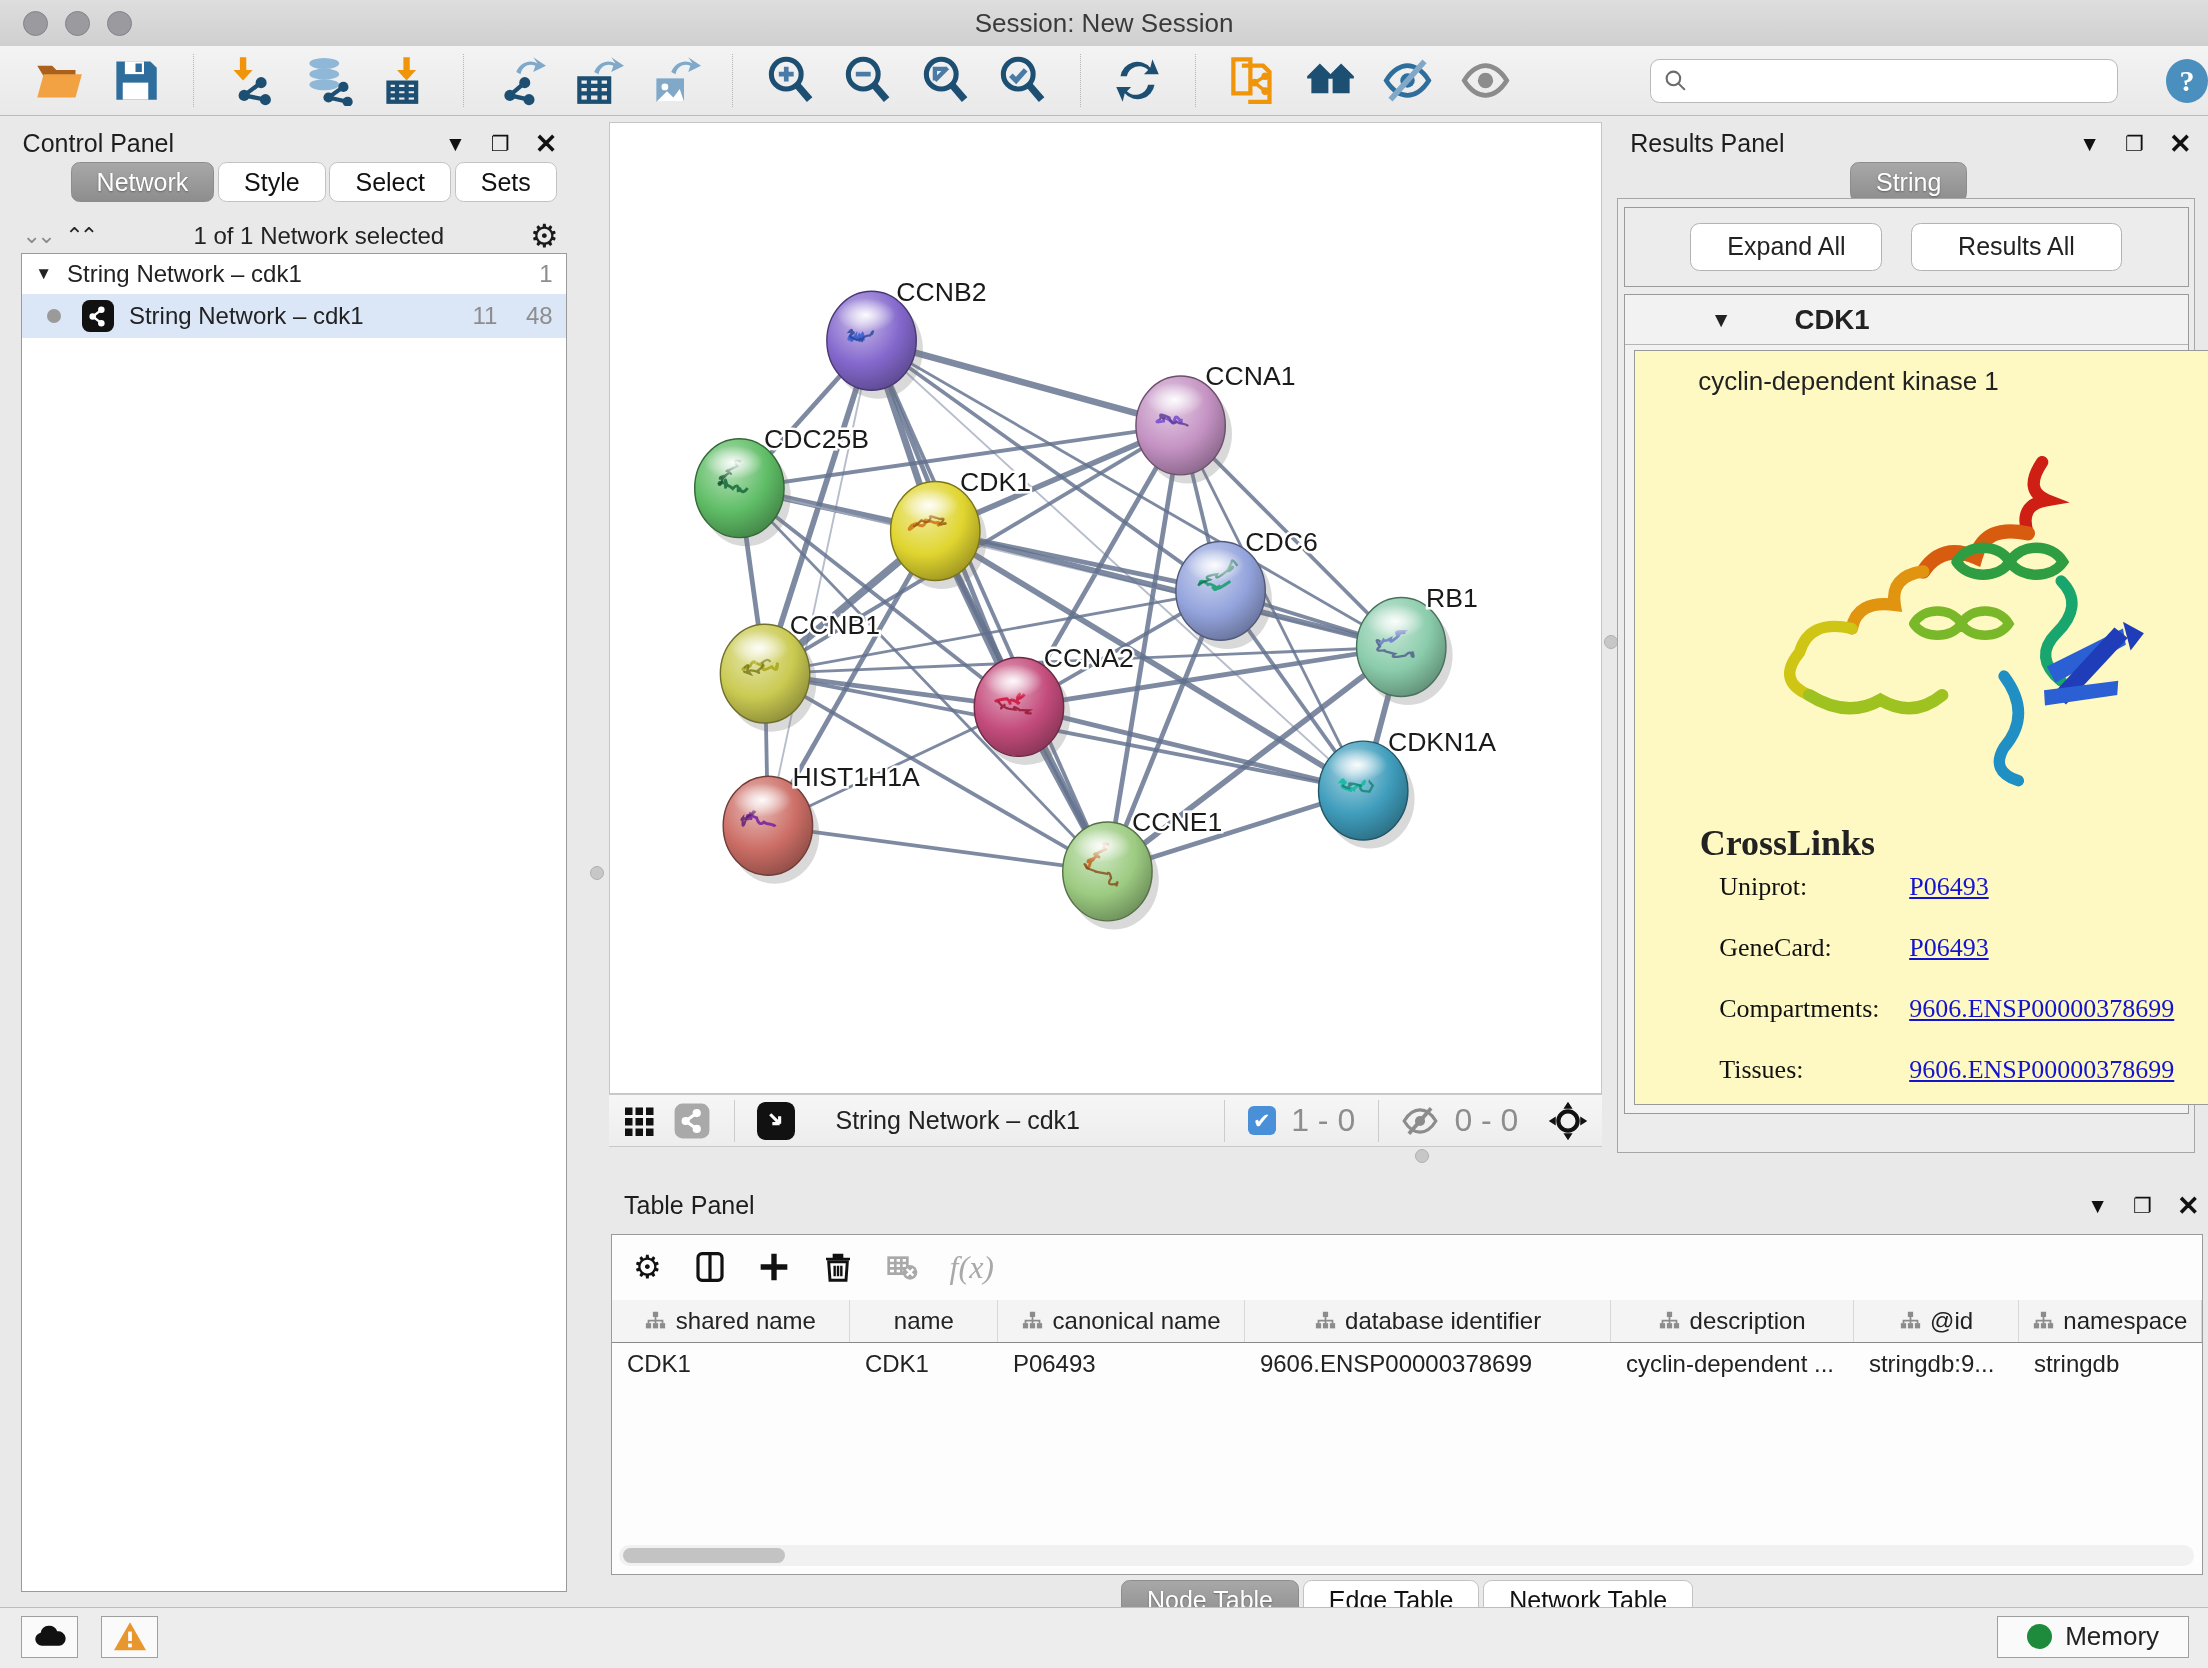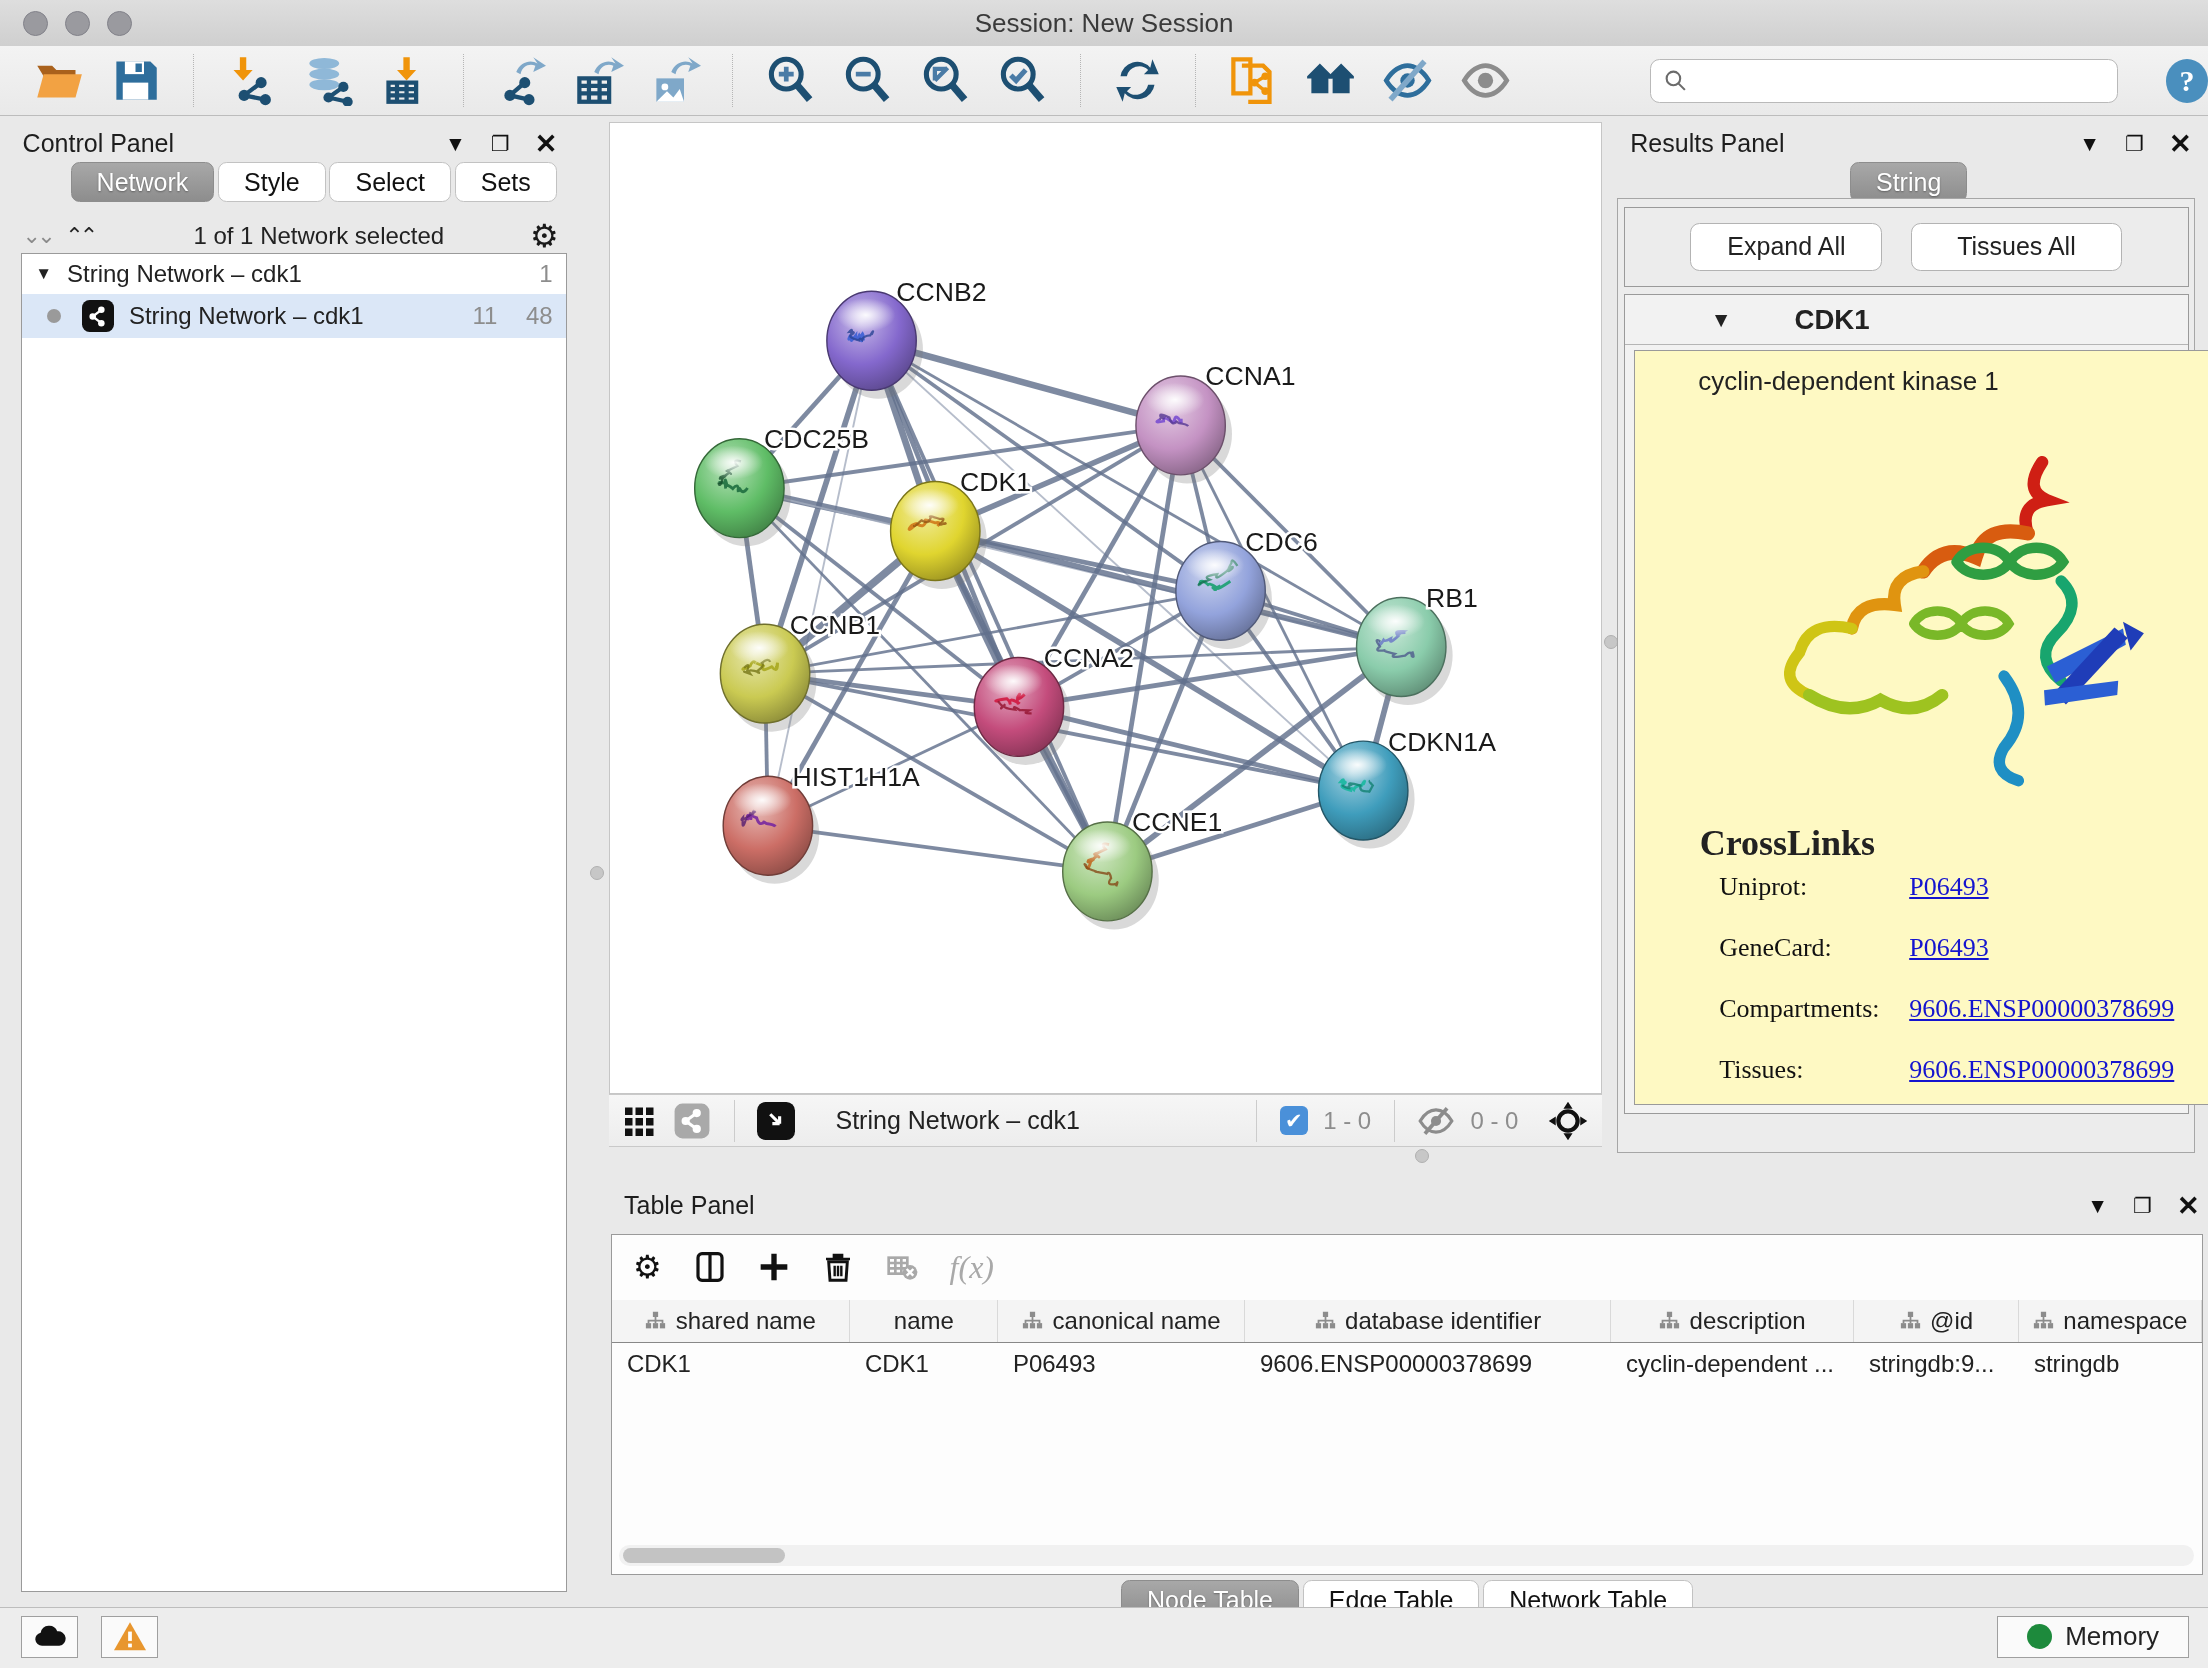--- a/index.html
+++ b/index.html
@@ -42,21 +42,21 @@
   .tree-row{display:flex;align-items:center;font-size:24px;height:40px;padding:0 13.3px;}
   .tree-row .cnt{color:#8d8d8d;}
   .tree-row.sel{background:#dbe7f7;}
   .dot-bullet{width:14.3px;height:14.3px;border-radius:50%;background:#9a9a9a;margin:0 21px 0 11.4px;}
   .stricon{width:32px;height:32px;border-radius:7.6px;background:#111;display:flex;align-items:center;justify-content:center;margin-right:15px;}
   
   .netbar{display:flex;align-items:center;background:linear-gradient(#f6f6f6,#ededed);
     border-top:1px solid #c9c9c9;border-bottom:1px solid #c9c9c9;padding:0 13.3px;box-sizing:border-box;gap:15px;}
   .nb-sep{width:0;height:42px;border-left:1px solid #cccccc;margin:0 7.6px;}
   .nb-title{font-size:25px;color:#222;}
-  .nb-cnt{font-size:24px;color:#8d8d8d;}
+  .nb-cnt{font-size:32px;color:#8d8d8d;}
   .blk-btn{width:38px;height:38px;border-radius:8.6px;background:#111;display:flex;align-items:center;justify-content:center;}
   .chkbox{width:28.5px;height:28.5px;border-radius:5.7px;background:#4a90d9;color:#fff;font-size:21px;
     display:flex;align-items:center;justify-content:center;}
   
   .rbtn{background:#fff;border:1px solid #b3b3b3;border-radius:9.5px;font-size:25px;height:46px;
     display:inline-flex;align-items:center;justify-content:center;}
   .serif{font-family:"Liberation Serif",serif;}
   a.xlink{color:#1414cf;text-decoration:underline;font-family:"Liberation Serif",serif;font-size:26px;}
   .xl-label{font-family:"Liberation Serif",serif;font-size:26px;color:#111;}
   
@@ -556,21 +556,21 @@
     <span class="ph-ic">▼</span>
     <span class="ph-ic">❐</span>
     <span class="ph-ic ph-x">✕</span>
   </div>
   <div style="position:absolute;left:233px;top:40px;">
     <div class="tabbtn sel">String</div>
   </div>
   <div style="position:absolute;left:0;top:76px;width:578px;height:955px;background:#ececec;border:1px solid #a6a6a6;box-sizing:border-box;">
     <div class="wbox" style="position:absolute;left:5.7px;top:7.6px;width:563px;height:78px;background:#ececec;display:flex;align-items:center;justify-content:center;gap:28.5px;">
       <div class="rbtn" style="width:190px;">Expand All</div>
-      <div class="rbtn" style="width:209px;">Tissues All</div>
+      <div class="rbtn" style="width:209px;">Results All</div>
     </div>
     <div class="wbox" style="position:absolute;left:5.7px;top:95px;width:563px;height:818px;background:#f2f2f2;">
       <div style="display:flex;align-items:center;height:49px;border-bottom:1px solid #b5b5b5;">
         <span style="margin-left:86px;font-size:21px;">▼</span>
         <span style="margin-left:63px;font-size:27.6px;font-weight:bold;">CDK1</span>
       </div>
       <div class="wbox" style="position:absolute;left:9.5px;top:55px;width:542px;height:753px;background:#fef9c3;overflow:hidden;padding-left:36px;">
         <div style="margin:15px 0 0 27px;font-size:26px;">cyclin-dependent kinase 1</div>
         <svg width="533" height="409" viewBox="0 0 560 430" style="margin-top:7.6px;">
           <g fill="none" stroke-linecap="round">

